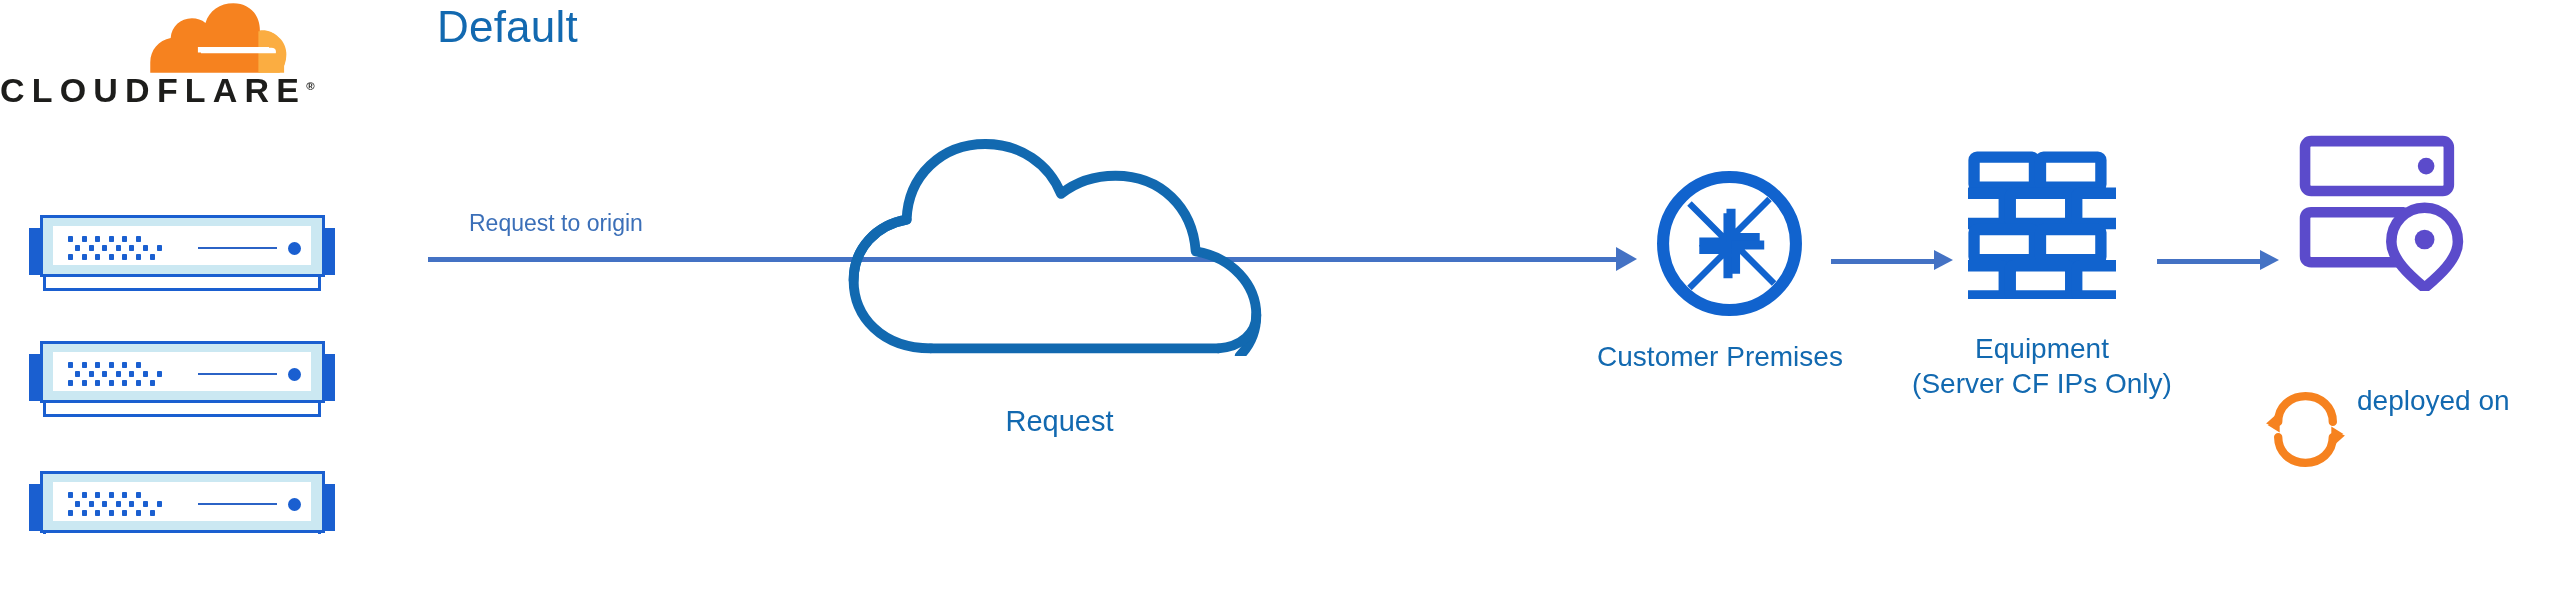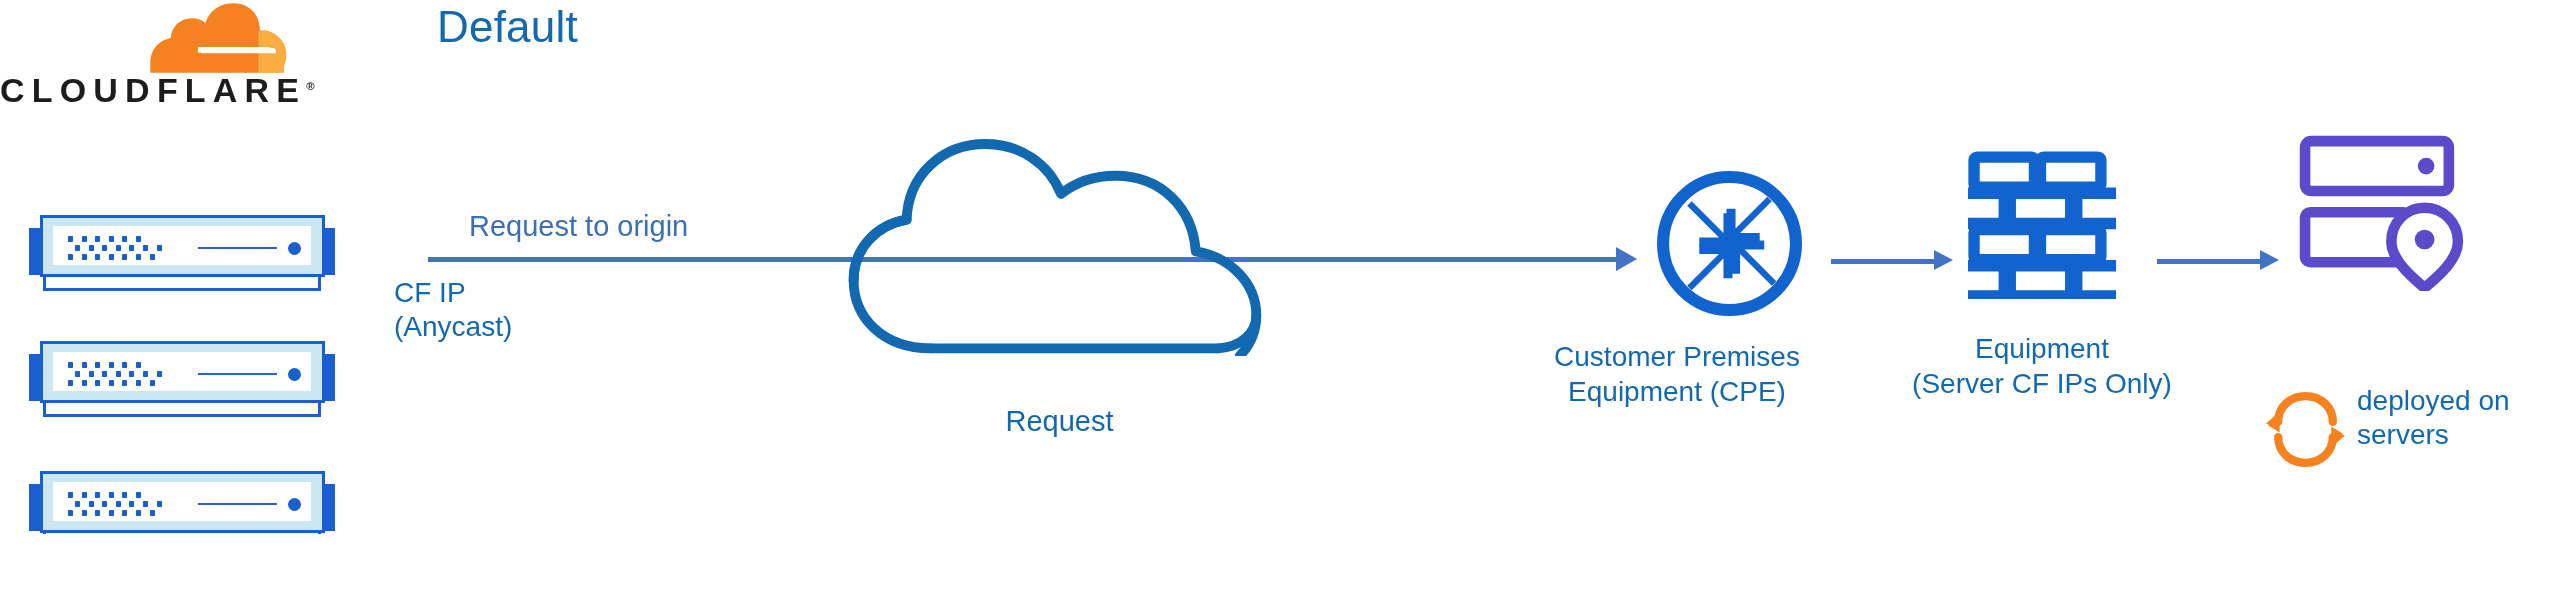--- a/index.html
+++ b/index.html
@@ -153,21 +153,21 @@
     border-left: 21px solid #4472C4;
   }
   .seg-line {
     position: absolute;
     height: 4.5px;
     background: #4472C4;
   }
   #label-request {
     left: 469px;
     top: 210px;
-    font-size: 29px;
+    font-size: 23px;
     color: #3B6FB8;
     white-space: nowrap;
   }
   #label-cfip {
     left: 394px;
     top: 276px;
     font-size: 28px;
     line-height: 34px;
     color: #1269B0;
     white-space: nowrap;
@@ -193,21 +193,21 @@
   
   .node-label {
     position: absolute;
     text-align: center;
     font-size: 28px;
     line-height: 35px;
     color: #1269B0;
     white-space: nowrap;
   }
   #cpe-icon    { left: 1654px; top: 168px; width: 151px; height: 151px; }
-  #cpe-label   { left: 1488px; top: 339px; width: 378px; }
+  #cpe-label   { left: 1531px; top: 339px; width: 378px; }
   #firewall-icon  { left: 1968px; top: 151px; width: 148px; height: 148px; }
   #firewall-label { left: 1853px; top: 331px; width: 378px; }
   #origin-icon  { left: 2299px; top: 135px; width: 168px; height: 156px; }
   #origin-label { left: 2238px; top: 331px; width: 288px; }
 
   
   #cloudflared-note {
     left: 2263px;
     top: 384px;
     width: 303px;
@@ -350,24 +350,20 @@
         <div class="rack-led"></div>
       </div>
     </div>
   </div>
 
   <div id="flow-line-main" class="abs"></div>
   <div class="arrow-head" style="left:1616px; top:247px;"></div>
 
   <div id="label-request" class="abs">Request to origin</div>
 
-  <div id="label-cfip" class="abs">
-    <div>CF IP</div>
-    <div>(Anycast)</div>
-  </div>
 
   <div id="internet-cloud" class="abs">
     <svg width="439" height="250" viewBox="0 0 580 330">
       <path d="M120 320
                C 55 320 18 278 18 230
                C 18 188 48 157 88 150
                C 90 92 134 50 192 50
                C 238 50 276 76 292 116
                C 312 100 338 92 364 92
                C 424 92 466 134 470 192
@@ -388,21 +384,20 @@
 
       <path d="M156 44 L114 86 L140 86 L140 98 L96 98 L96 54 L108 54 L108 80 L150 38 Z" fill="#1163CE"></path>
 
       <path d="M44 156 L86 114 L60 114 L60 102 L104 102 L104 146 L92 146 L92 120 L50 162 Z" fill="#1163CE"></path>
 
       <path d="M156 156 L114 114 L114 140 L102 140 L102 96 L146 96 L146 108 L120 108 L162 150 Z" fill="#1163CE"></path>
     </svg>
   </div>
   <div id="cpe-label" class="node-label">
     <div>Customer Premises</div>
-    <div>Equipment (CPE)</div>
   </div>
 
   <div class="seg-line" style="left:1831px; top:259px; width:103px;"></div>
   <div class="arrow-head" style="left:1934px; top:250px; border-top-width:10.6px; border-bottom-width:10.6px; border-left-width:19.7px;"></div>
 
   <div id="firewall-icon" class="abs">
     <svg width="148" height="148" viewBox="0 0 196 196">
       <g fill="none" stroke="#1163CE" stroke-width="15" stroke-linejoin="round">
         <rect x="8" y="8" width="80" height="40" rx="4"></rect>
         <rect x="96" y="8" width="80" height="40" rx="4"></rect>
@@ -439,18 +434,17 @@
     <svg id="cloudflared-icon" viewBox="0 0 112 104">
       <path d="M20 62 C20 82 36 96 56 96 C76 96 92 82 92 62" fill="none" stroke="#F6821F" stroke-width="11" stroke-linecap="round"></path>
       <path d="M92 42 C92 22 76 8 56 8 C36 8 20 22 20 42" fill="none" stroke="#F6821F" stroke-width="11" stroke-linecap="round"></path>
       <path d="M20 30 L20 50 L4 44 Z" fill="#F6821F"></path>
       <path d="M92 74 L92 54 L108 60 Z" fill="#F6821F"></path>
       <path d="M6 46 L22 38 L22 56 Z" fill="#F6821F"></path>
       <path d="M106 58 L90 66 L90 48 Z" fill="#F6821F"></path>
     </svg>
     <div id="cloudflared-text">
       <div>deployed on</div>
-      <div>servers</div>
     </div>
   </div>
 
 </div>
 
 
 </body></html>

